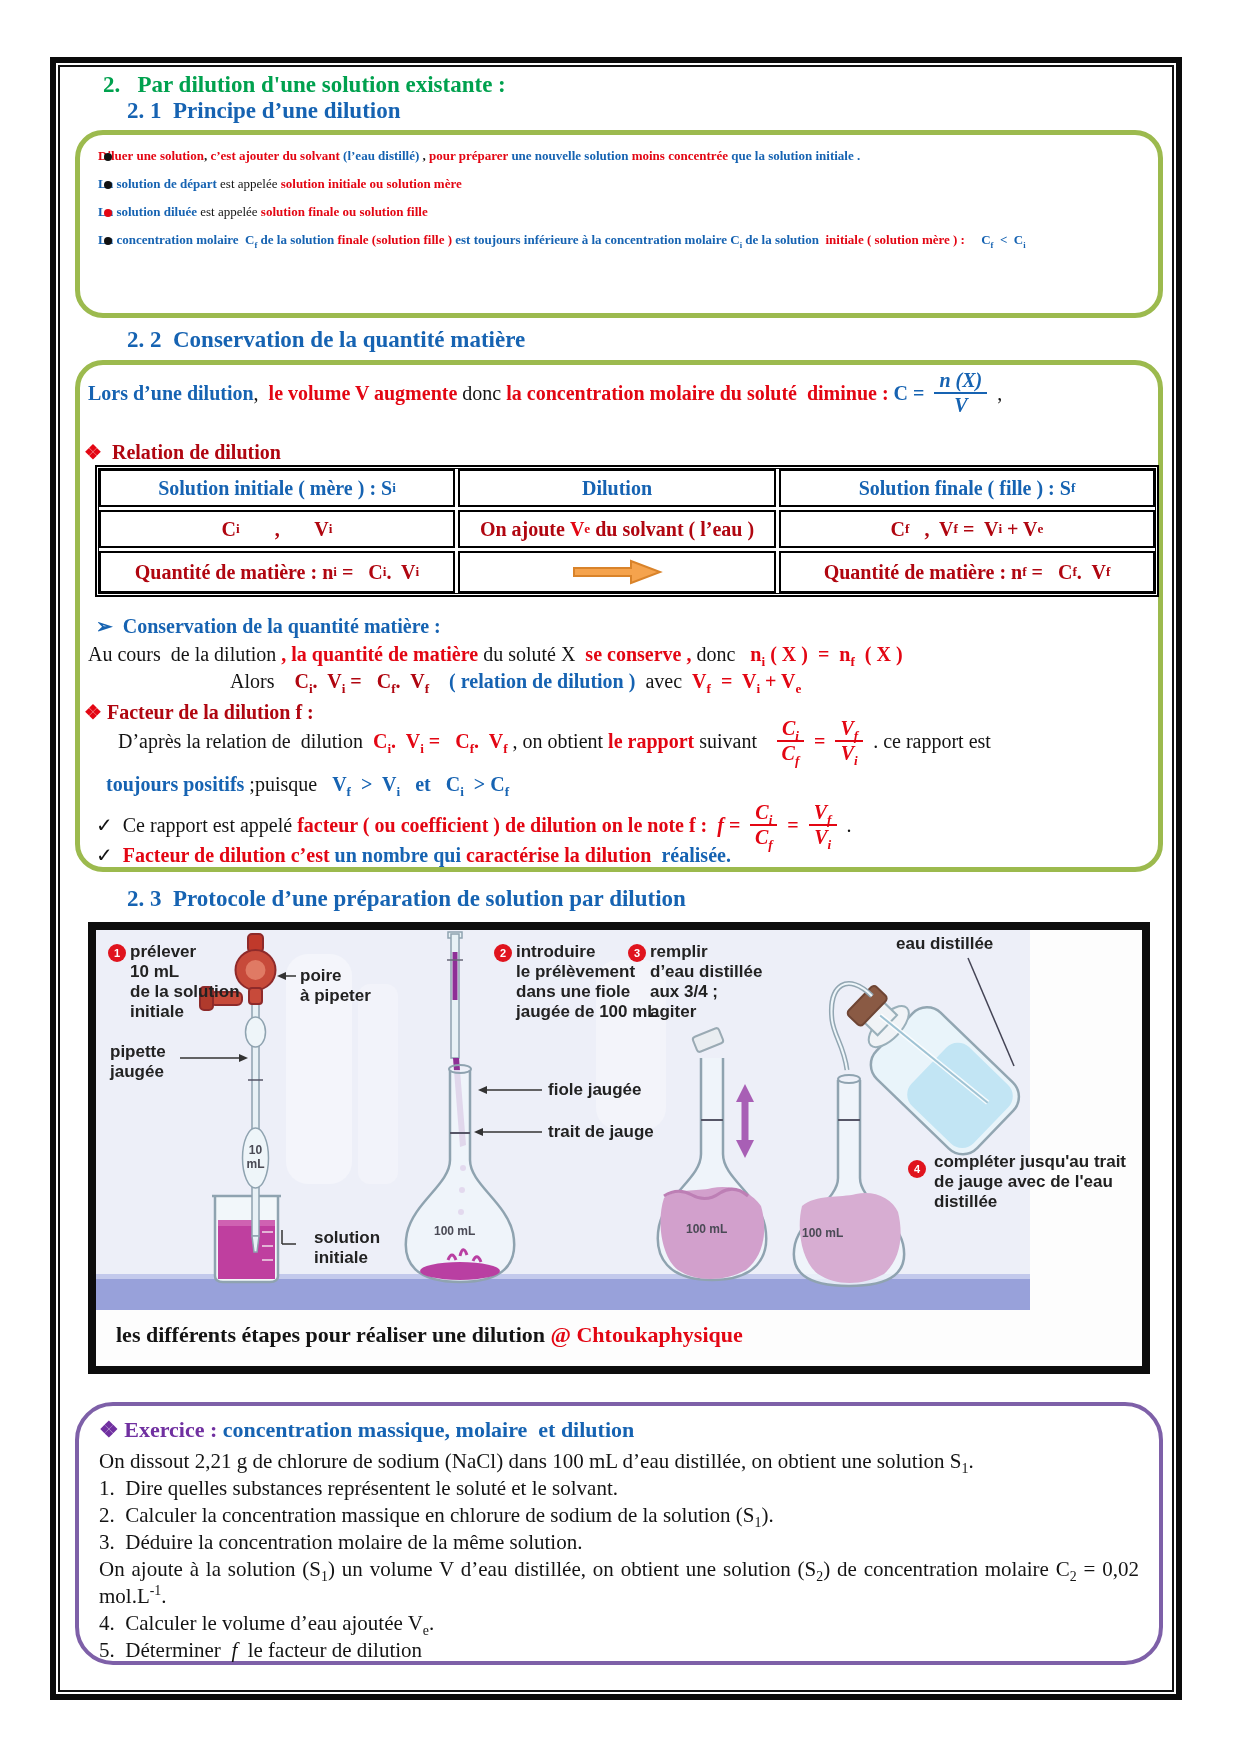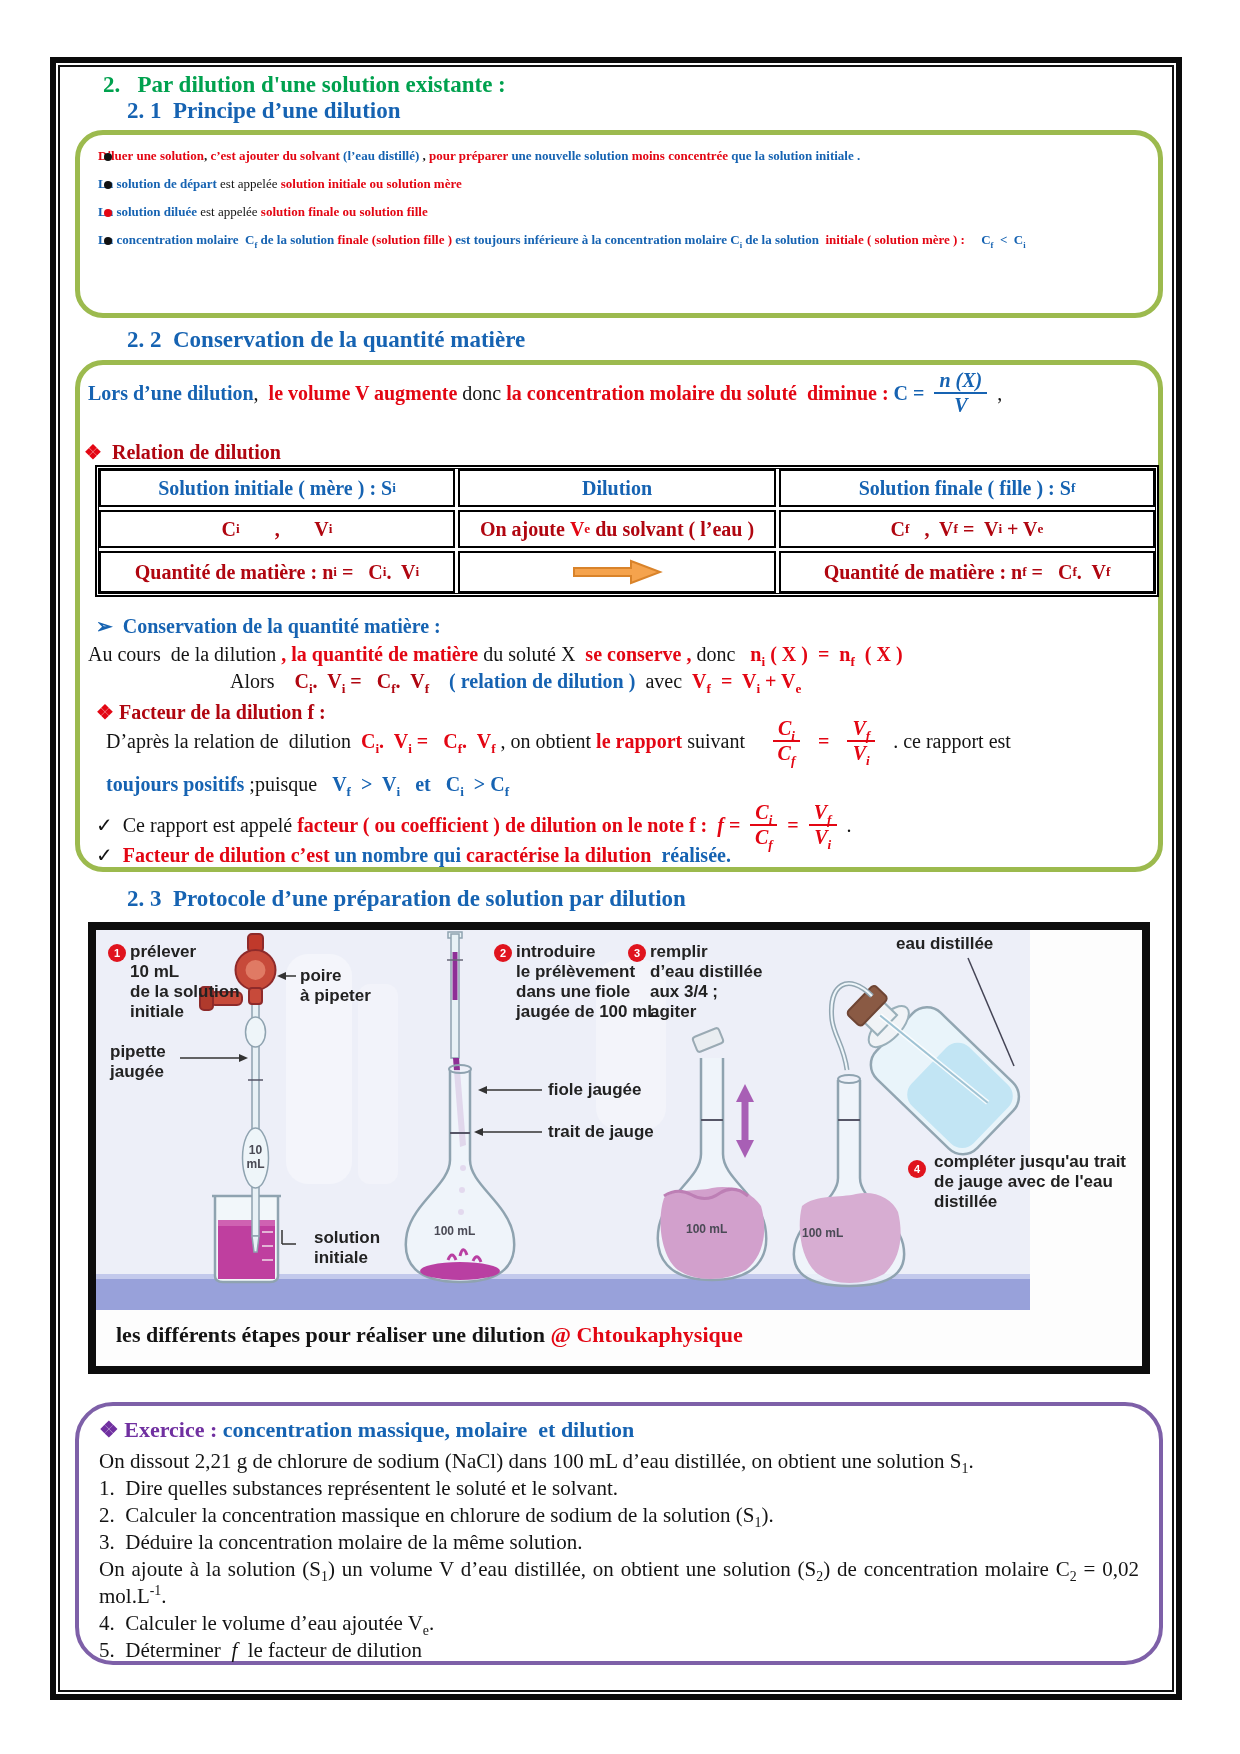--- a/index.html
+++ b/index.html
@@ -97,22 +97,22 @@
           <polygon points="5,10 62,10 62,3 91,14 62,25 62,18 5,18" fill="#f5a34d" stroke="#d9832a" stroke-width="2"></polygon>
         </svg>
     </div>
     <div class="cell tall rich"><span class="c-dr">Quantité de matière : n</span><sub class="c-dr">f</sub><span class="c-dr"> =   C</span><sub class="c-dr">f</sub><span class="c-dr">.  V</span><sub class="c-dr">f</sub></div>
   </div>
 
   <div class="row rich" style="left:16px;top:248px;"><span class="c-b">➢  </span><span class="c-b">Conservation de la quantité matière :</span></div>
   <div class="row rich" style="left:8px;top:276px;"><span class="c-k">Au cours  de la dilution </span><span class="c-r">, la quantité de matière</span><span class="c-k"> du soluté X  </span><span class="c-r">se conserve ,</span><span class="c-k"> donc   </span><span class="c-r">n</span><sub class="c-r">i</sub><span class="c-r"> ( X )  =  n</span><sub class="c-r">f</sub><span class="c-r">  ( X )</span></div>
   <div class="row rich" style="left:150px;top:303px;"><span class="c-k">Alors    </span><span class="c-dr">C</span><sub class="c-dr">i</sub><span class="c-dr">.  V</span><sub class="c-dr">i</sub><span class="c-dr"> =   C</span><sub class="c-dr">f</sub><span class="c-dr">.  V</span><sub class="c-dr">f</sub><span class="c-k">    </span><span class="c-b">( relation de dilution )</span><span class="c-k">  avec  </span><span class="c-r">V</span><sub class="c-r">f</sub><span class="c-r">  =  V</span><sub class="c-r">i</sub><span class="c-r"> + V</span><sub class="c-r">e</sub></div>
 
-  <div class="row rich" style="left:16px;top:334px;"><span class="c-r">❖ </span><span class="c-dr">Facteur de la dilution f :</span></div>
-  <div class="row fracline" style="left:26px;top:352px;height:48px;gap:8px;">
+  <div class="row rich" style="left:4px;top:334px;"><span class="c-r">❖ </span><span class="c-dr">Facteur de la dilution f :</span></div>
+  <div class="row fracline" style="left:38px;top:352px;height:48px;">
     <span class="rich"><span class="c-k">D’après la relation de  dilution  </span><span class="c-r">C</span><sub class="c-r">i</sub><span class="c-r">.  V</span><sub class="c-r">i</sub><span class="c-r"> =   C</span><sub class="c-r">f</sub><span class="c-r">.  V</span><sub class="c-r">f</sub><span class="c-k"> , on obtient </span><span class="c-r">le rapport</span><span class="c-k"> suivant   </span></span>
     <span class="frac c-r">
         <span class="fr-num rich"><span class="it">C</span><sub class="it">i</sub></span>
         <span class="fr-den rich"><span class="it">C</span><sub class="it">f</sub></span>
       </span>
     <span class="rich"><span class="c-r"> = </span></span>
     <span class="frac c-r">
         <span class="fr-num rich"><span class="it">V</span><sub class="it">f</sub></span>
         <span class="fr-den rich"><span class="it">V</span><sub class="it">i</sub></span>
       </span>

